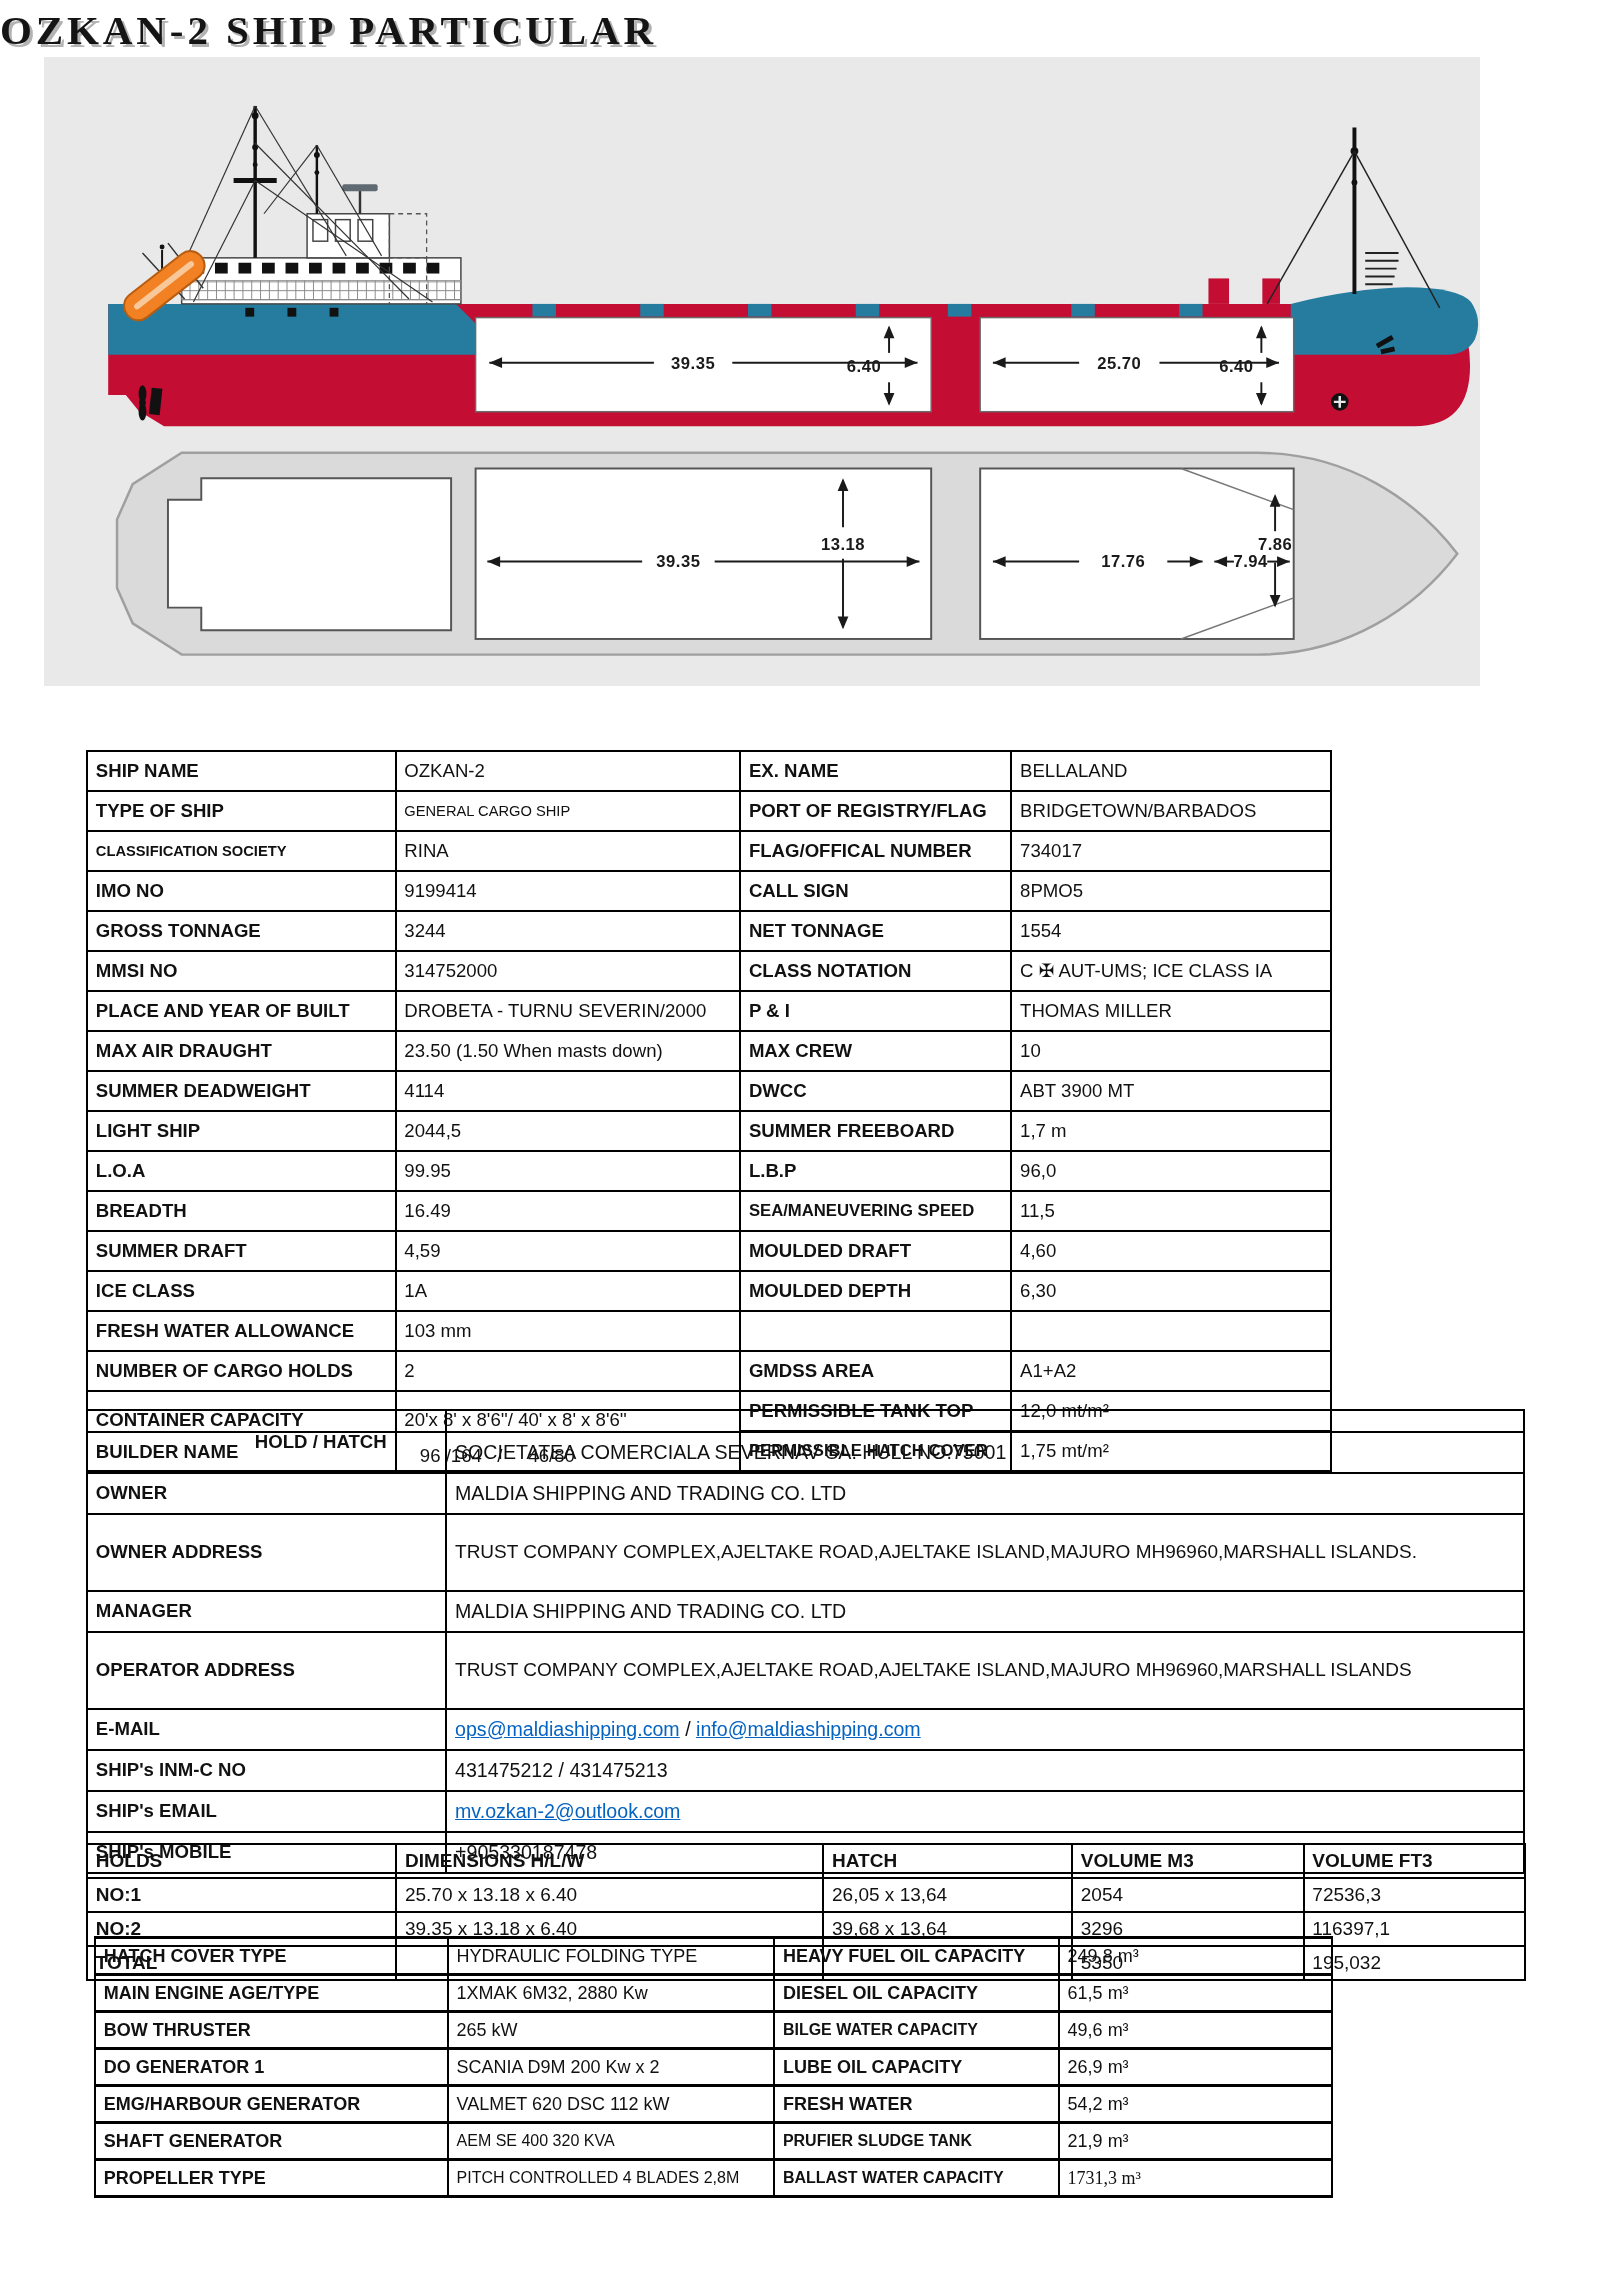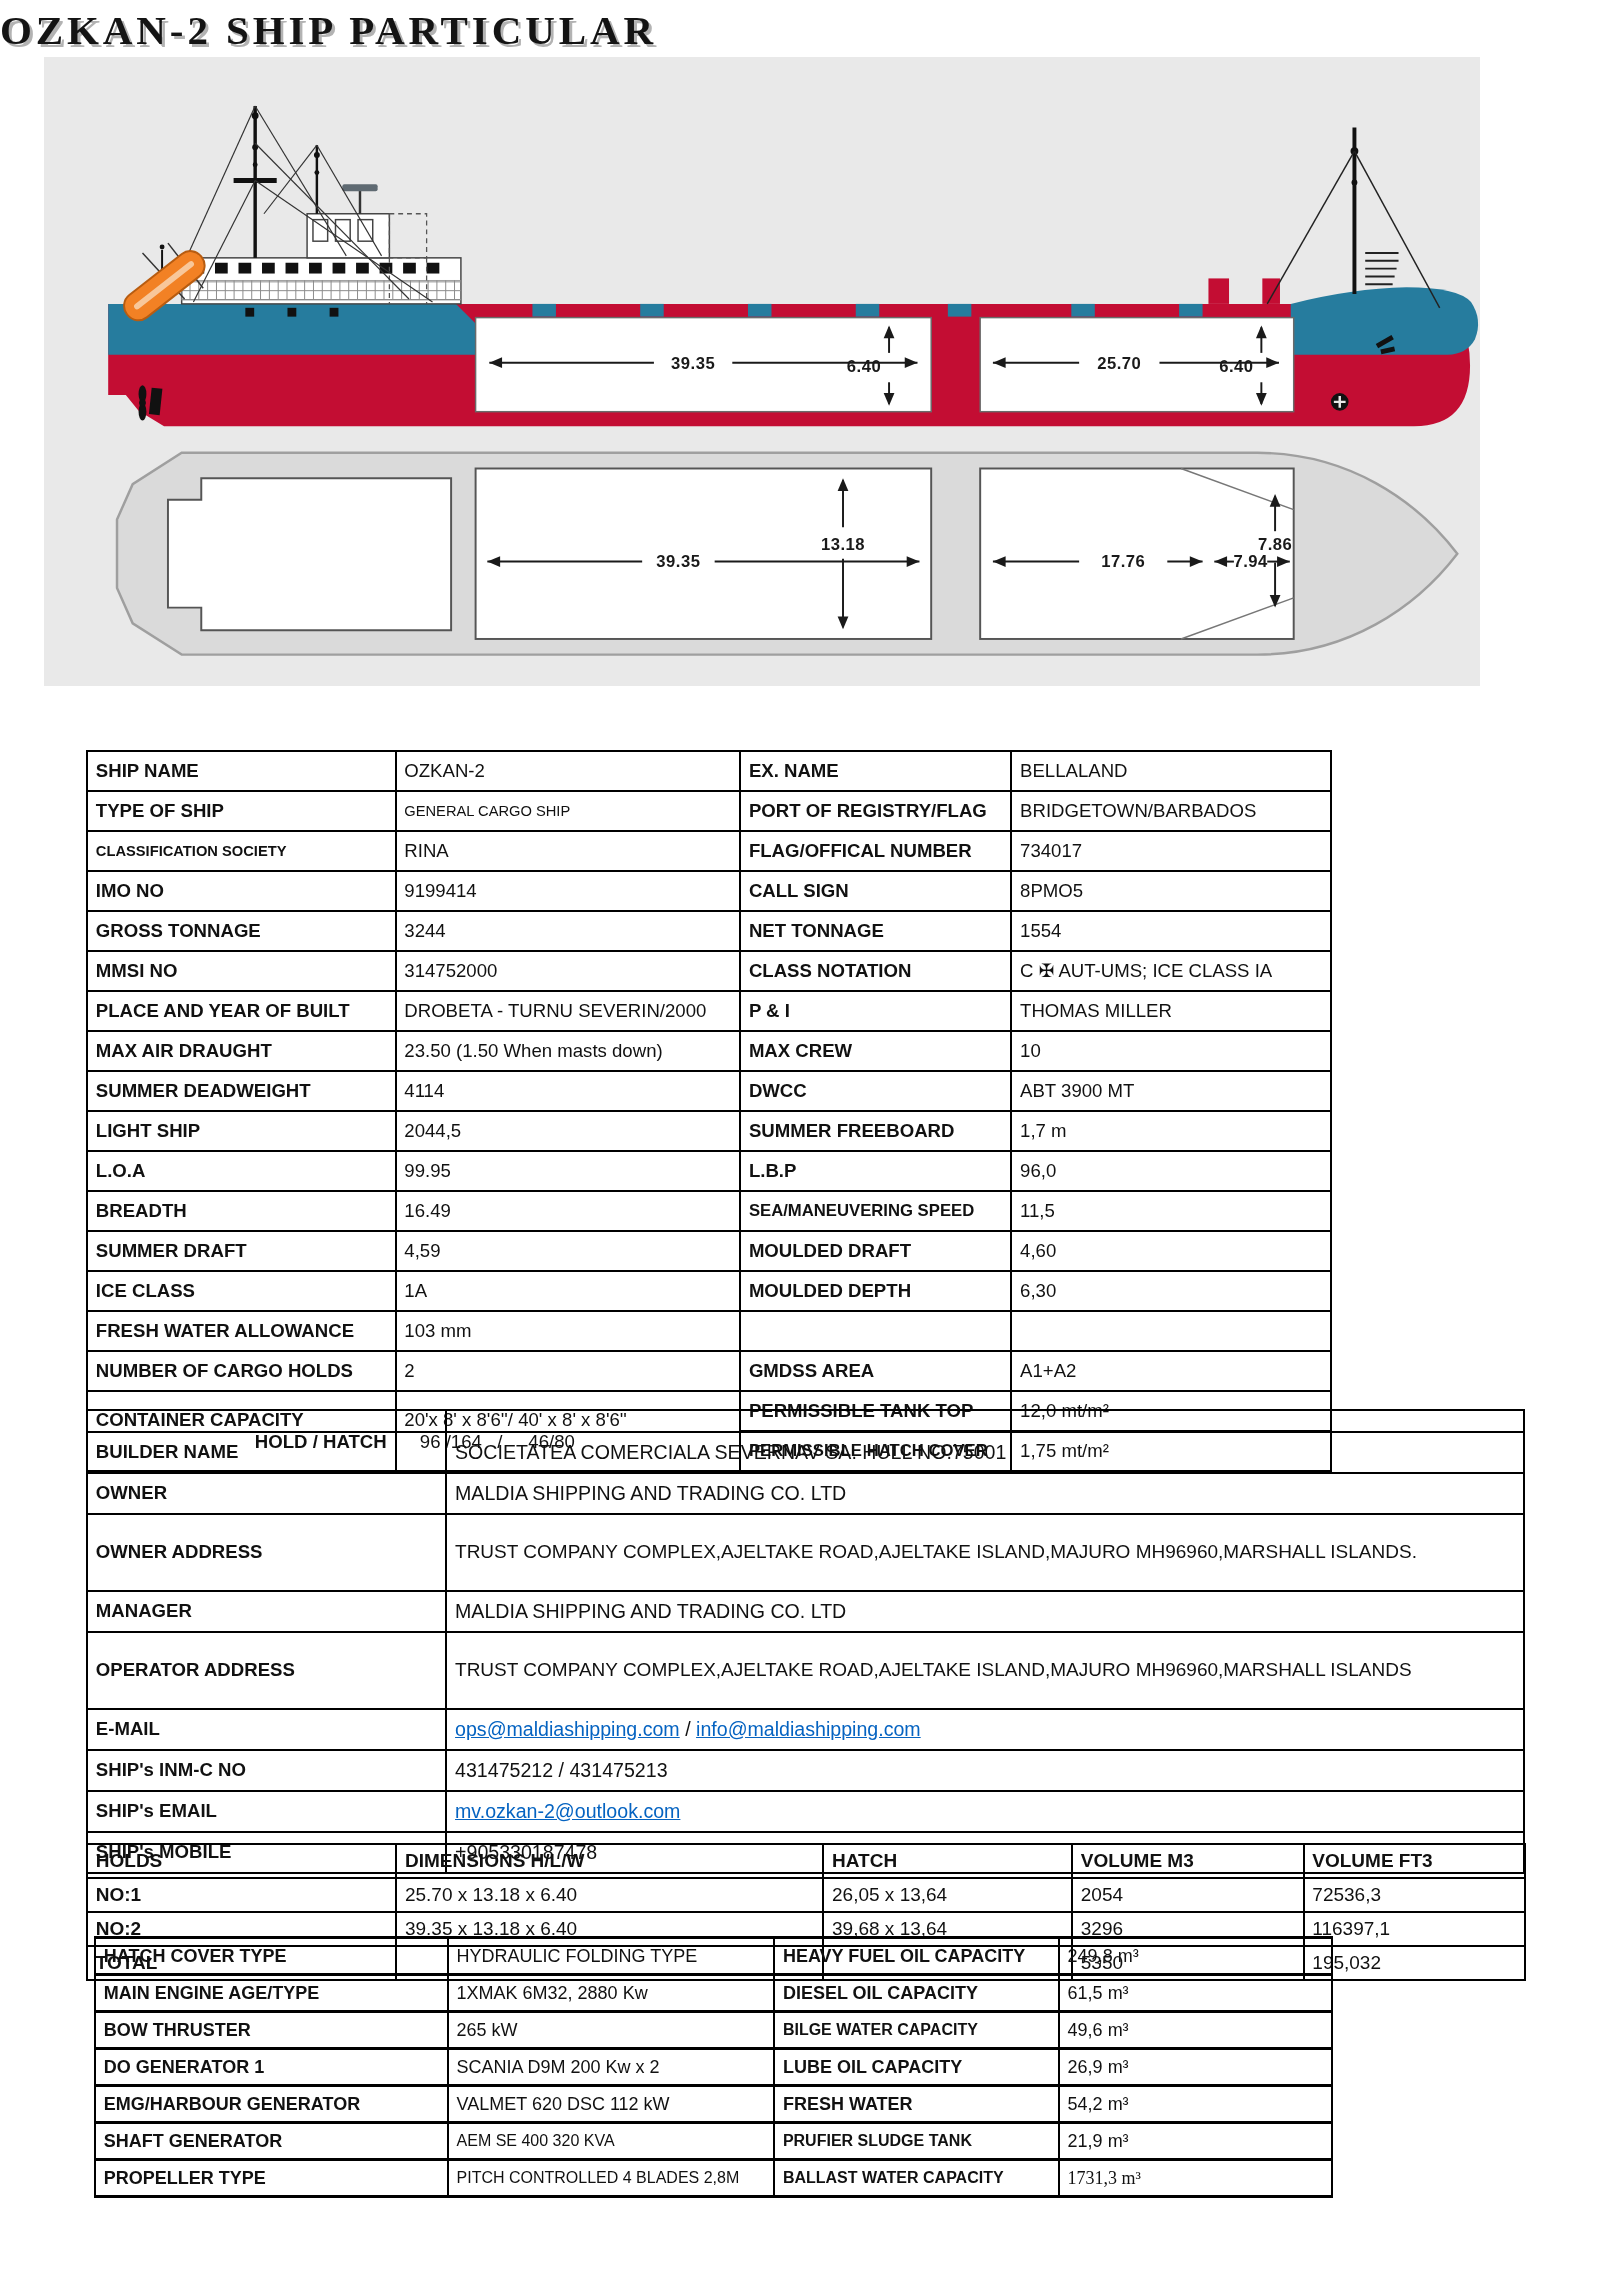--- a/index.html
+++ b/index.html
@@ -26,21 +26,21 @@
   .sep{font-size:19.6px;color:#111;}
   .holds-table{position:absolute;left:86px;top:1843px;width:1440px;border:2.9px solid #000;}
   .holds-table td{height:28px;border-top-width:2.9px;border-bottom-width:2.9px;font-size:19px;}
   .holds-table .hd,.holds-table .c0{font-weight:bold;}
   .equip-table{position:absolute;left:86px;top:1936px;width:1239px;border:2.9px solid #000;margin-left:8px;}
   .equip-table td{height:30px;border-top-width:3.9px;border-bottom-width:3.9px;}
   .equip-table .lbl{font-size:18px;}
   .equip-table .val{font-size:18px;padding-left:8px;}
   .equip-table .sm2{font-size:16px;}
   .serif{font-family:"Liberation Serif",serif;font-size:19px;}
-  .pre{white-space:pre;}
+  .pre{white-space:pre;margin-top:14px;}
   .cap-l2{text-align:right;padding-left:39px;}
   .dim{font-size:17px;font-weight:bold;fill:#1a1a1a;letter-spacing:0.5px;font-family:"Liberation Sans",sans-serif;}
 </style>
 </head>
 <body>
 
 <div class="page">
 
   <h1 class="title">OZKAN-2 SHIP PARTICULAR</h1>
 

